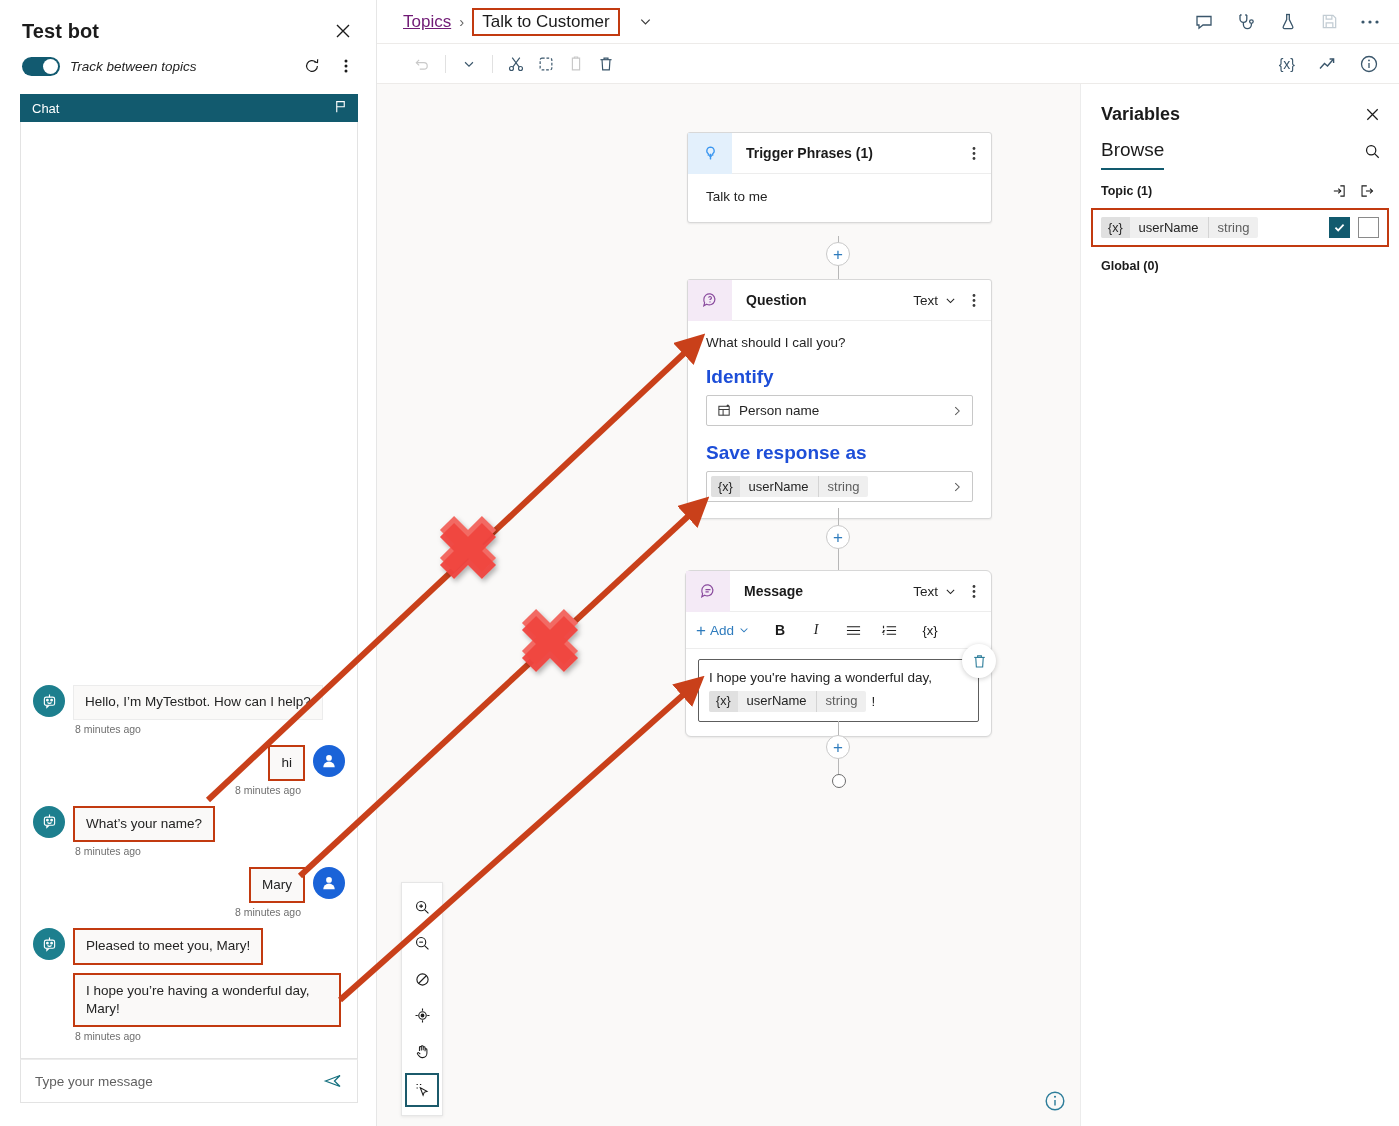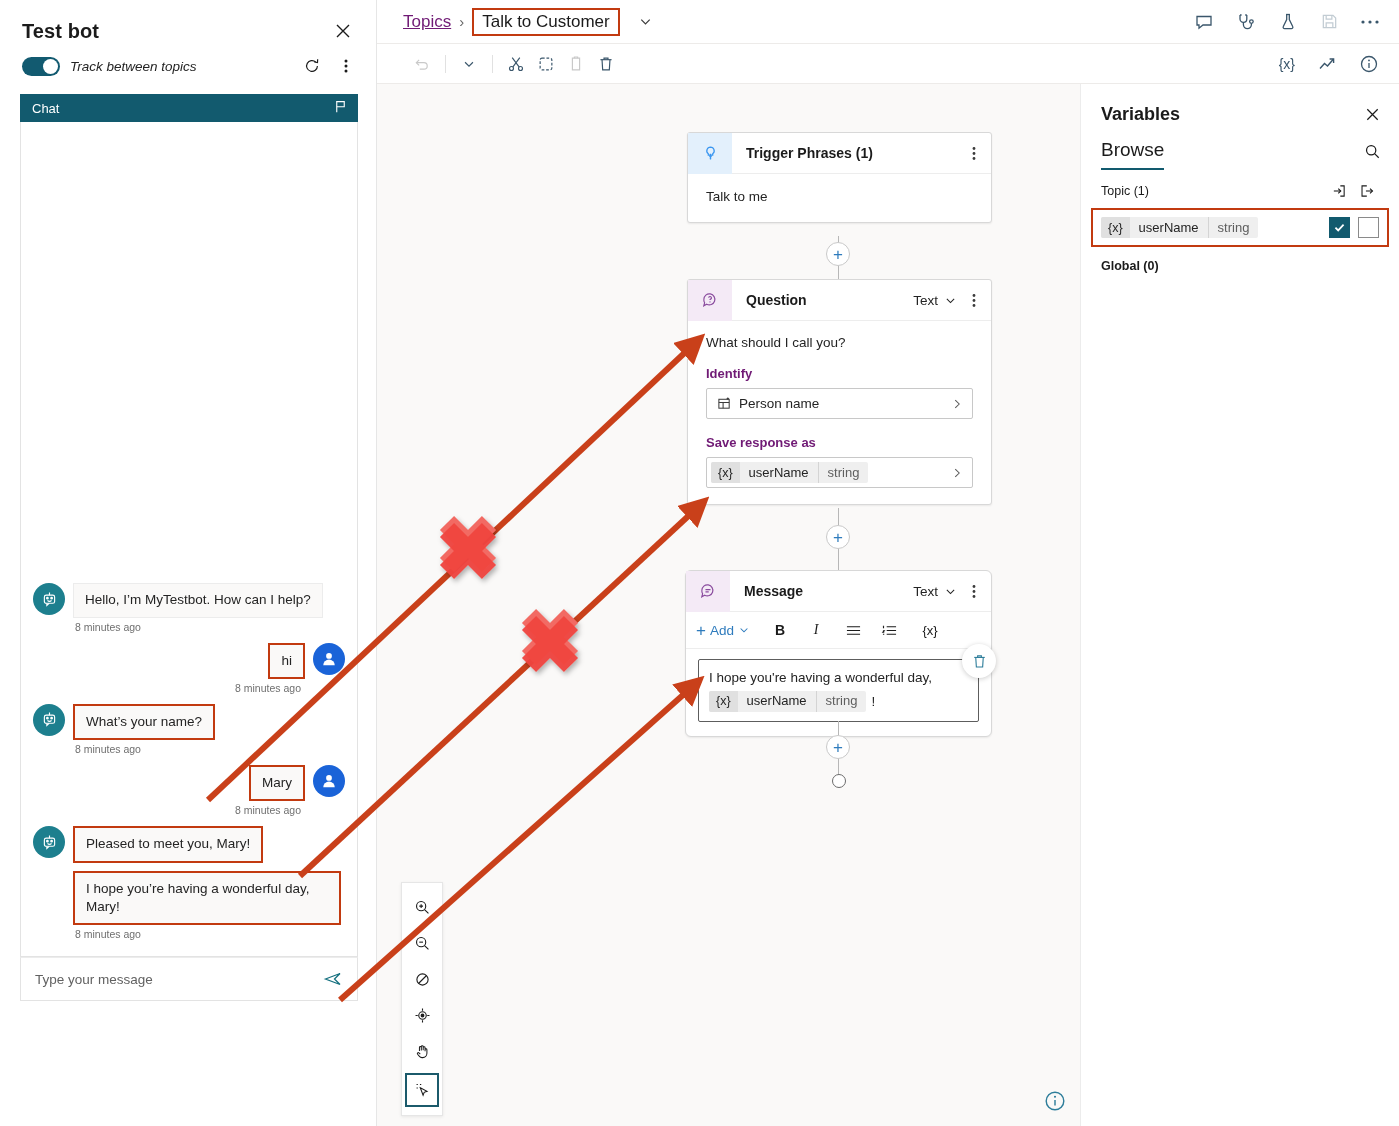--- a/index.html
+++ b/index.html
@@ -25,21 +25,21 @@
   .tb-close svg { stroke:#1b1b1b; }
 
   .tb-toggle-row { display:flex; align-items:center; padding: 6px 18px 10px 22px; gap:10px;font-style:italic;}
   .switch { width:38px; height:19px; border-radius:10px; background:#125A70; position:relative; cursor:pointer; flex:0 0 auto;}
   .switch .knob { position:absolute; right:2px; top:2px; width:15px; height:15px; border-radius:50%; background:#fff;}
   .tb-toggle-label { font-size:13.5px; color:#242424; flex:1;}
   .tb-ico { width:24px;height:24px;display:flex;align-items:center;justify-content:center;cursor:pointer;color:#1b1b1b;}
 
   .chat-header { margin:6px 18px 0 20px; height:28px; background:#125A6E; color:#fff;
      display:flex; align-items:center; justify-content:space-between; padding:0 10px 0 12px; font-size:13px;}
-  .chat-body { margin:0 18px 0 20px; height:835px; border:1px solid #e3e3e3; border-top:none;
+  .chat-body { margin:0 18px 0 20px; height:937px; border:1px solid #e3e3e3; border-top:none;
      background:#fff; position:relative; overflow:hidden;}
 
   .msg-list { position:absolute; left:0; right:0; bottom:6px; padding:0 12px; }
   .row { display:flex; align-items:flex-start; margin-bottom:2px;}
   .row.user { justify-content:flex-end; }
   .avatar { width:32px;height:32px;border-radius:50%; flex:0 0 auto; display:flex;align-items:center;justify-content:center;}
   .avatar.bot { background:#1D7F8E; margin-right:8px;}
   .avatar.user { background:#1A63D8; margin-left:8px;}
   .bubble { background:#faf9f8; border:1px solid #ececec; padding:7px 11px; font-size:13.5px;
      color:#242424; max-width:268px; line-height:1.35;}
@@ -80,21 +80,21 @@
      box-shadow:0 1px 2px rgba(0,0,0,.07); }
   .node-head { display:flex; align-items:center; height:41px; border-bottom:1px solid #ededed;}
   .node-icon { width:44px; height:41px; display:flex; align-items:center; justify-content:center; flex:0 0 auto;}
   .node-icon.trigger { background:#E3F0FC; color:#3A96F0;}
   .node-icon.purple { background:#F4EAF6; color:#8A4C9E;}
   .node-title { font-size:14px; font-weight:700; color:#1b1b1b; margin-left:14px; flex:1;}
   .node-type { font-size:13.5px; color:#242424; display:flex; align-items:center; gap:6px; cursor:pointer;}
   .node-kebab { width:34px; height:41px; display:flex; align-items:center; justify-content:center; cursor:pointer; color:#3b3b3b;}
   .node-body { padding:14px 18px 16px 18px; }
   .node-body .plain { font-size:13.5px; color:#242424;}
-  .fld-label { font-size:13px; font-weight:700; color:#701a75; margin:16px 0 7px 0;}
+  .fld-label { font-size:19px; font-weight:700; color:#1d4ed8; margin:16px 0 7px 0;}
   .picker { height:31px; border:1px solid #c8c8c8; border-radius:2px; display:flex; align-items:center;
      padding:0 8px 0 10px; font-size:13.5px; color:#242424; background:#fff; cursor:pointer;}
   .picker .chev { margin-left:auto; color:#5b5b5b; display:flex;}
   .varchip { display:inline-flex; align-items:stretch; background:#efefef; height:21px; border-radius:2px; overflow:hidden;}
   .varchip .xx { background:#e0e0e0; padding:0 7px; font-size:12.5px; color:#242424; display:flex;align-items:center;}
   .varchip .nm { padding:0 9px; font-size:13px; color:#242424; display:flex;align-items:center;}
   .varchip .ty { padding:0 9px; font-size:13px; color:#5e5e5e; border-left:1px solid #d4d4d4; display:flex;align-items:center;}
 
   .connector { position:absolute; width:1px; background:#b7b7b7;}
   .plusbtn { position:absolute; width:24px; height:24px; border-radius:50%; background:#fff;
@@ -123,21 +123,21 @@
 
   
   #vars { position:absolute; right:0; top:84px; width:319px; bottom:0; background:#fff; border-left:1px solid #ececec;}
   .v-head { display:flex; align-items:center; padding:20px 18px 0 20px;}
   .v-title { font-size:18px; font-weight:600; color:#1b1b1b; flex:1;}
   .v-close { cursor:pointer; color:#1b1b1b; display:flex;}
   .v-tabs { display:flex; align-items:center; padding:14px 18px 0 20px;}
   .v-tab { font-size:19px; color:#1b1b1b; padding-bottom:7px; border-bottom:2px solid #125A6E; cursor:pointer;}
   .v-search { margin-left:auto; color:#1b1b1b; cursor:pointer; display:flex; padding-bottom:6px;}
   .v-sec { display:flex; align-items:center; padding:10px 18px 4px 20px;}
-  .v-sec-label { font-size:12.5px; font-weight:400; color:#1b1b1b; flex:1;}
+  .v-sec-label { font-size:12.5px; font-weight:700; color:#1b1b1b; flex:1;}
   .v-sec-ico { width:28px; height:22px; display:flex; align-items:center; justify-content:center; cursor:pointer; color:#1b1b1b;}
   .v-row-wrap { margin:2px 10px 0 10px; border:2px solid #C23A10; padding:7px 8px 7px 8px; display:flex; align-items:center;}
   .v-cb { width:21px; height:21px; border:1px solid #8a8a8a; background:#fff; cursor:pointer; margin-left:8px;
      display:flex; align-items:center; justify-content:center;}
   .v-cb.checked { background:#125A6E; border-color:#125A6E;}
   .v-global { padding:12px 18px 0 20px; font-size:12.5px; font-weight:700; color:#1b1b1b;}
 
   
   #anno { position:absolute; inset:0; pointer-events:none; }
 </style>

